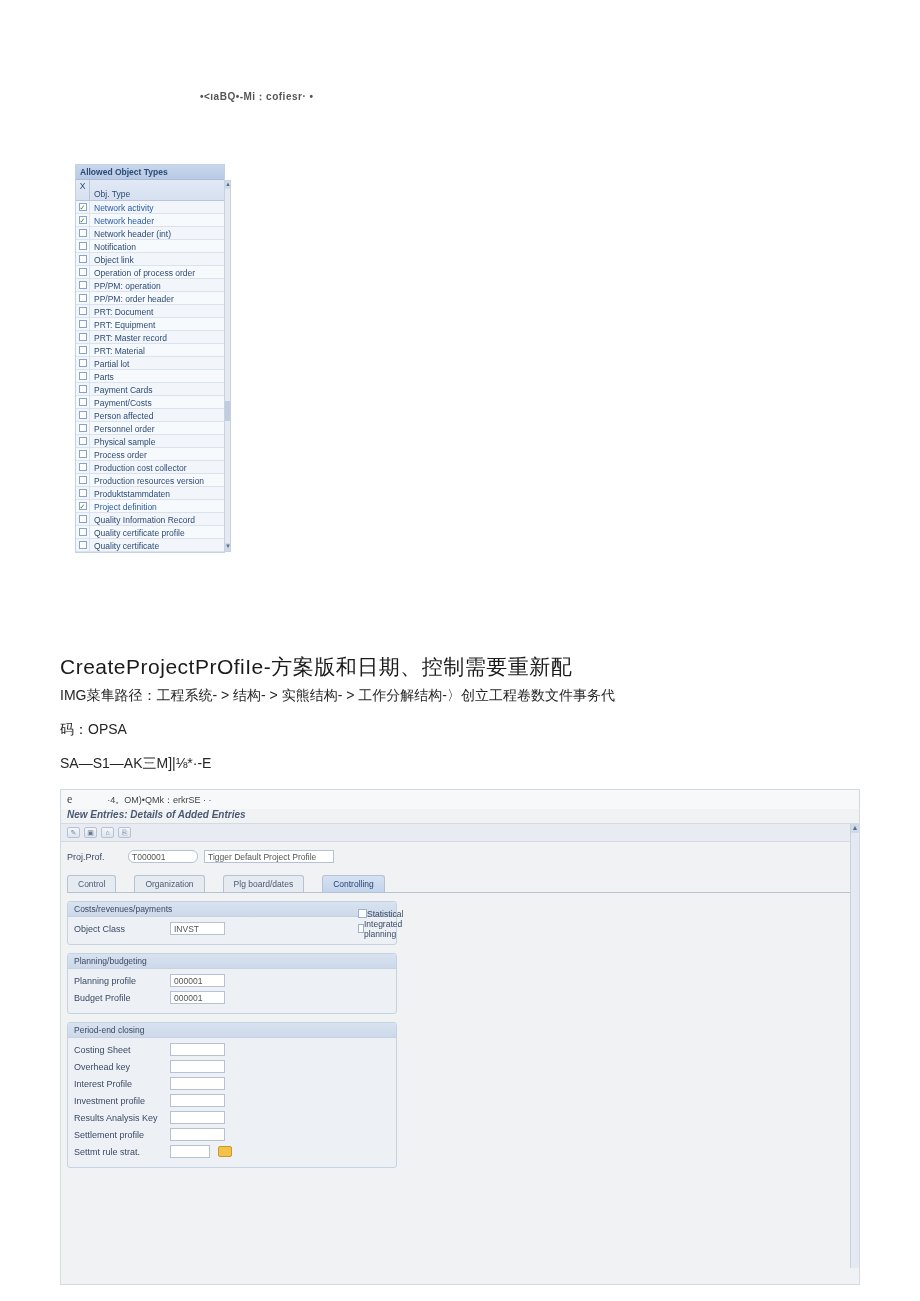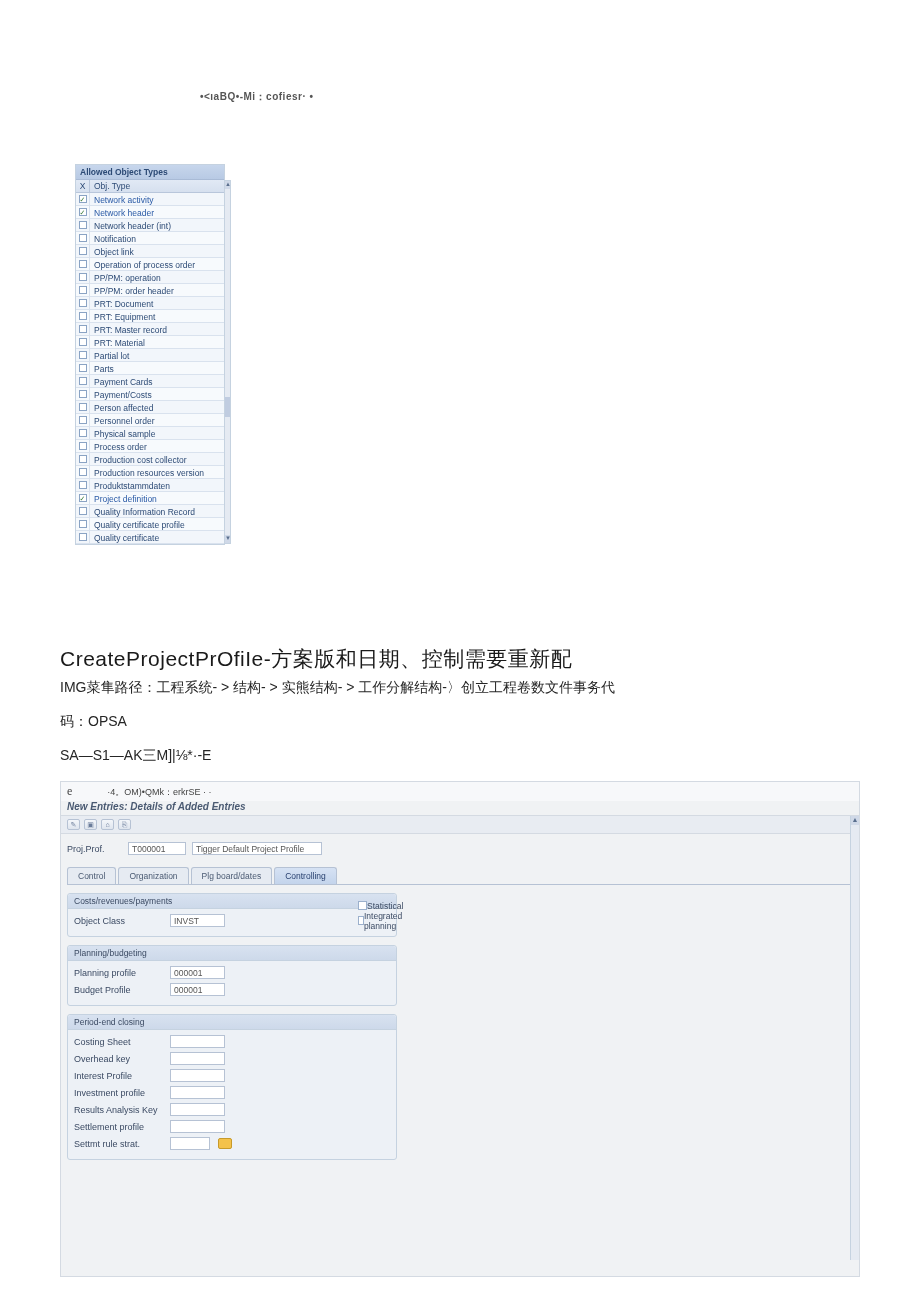--- a/index.html
+++ b/index.html
@@ -45,20 +45,21 @@
     width: 14px;
     text-align: center;
     color: #2c4a75;
     padding: 1px 0;
     border-right: 1px solid #b8c6db;
   }
   .panel1-subheader .col-t {
     flex: 1;
     color: #2c4a75;
     padding: 1px 4px;
+    margin-top: 8px;
   }
   .panel1-row {
     display: flex;
     border-bottom: 1px solid #d9e2ee;
     background: #f7fafd;
     height: 13px;
     align-items: flex-end;
   }
   .panel1-row:nth-child(odd) { background: #f2f6fb; }
   .panel1-row .cbox {
@@ -175,21 +176,21 @@
     background: #fff;
     font-size: 8.5px;
     padding: 0 3px;
     color: #555;
   }
 
   .tabs {
     display: flex;
     margin-top: 10px;
     border-bottom: 1px solid #b6c2d4;
-    gap: 0;
+    gap: 16px;
   }
   .tab {
     padding: 3px 10px;
     background: #e6ebf2;
     border: 1px solid #b6c2d4;
     border-bottom: none;
     border-radius: 3px 3px 0 0;
     margin-right: 2px;
     color: #4a5a72;
     font-size: 8.5px;
@@ -450,21 +451,21 @@
   <div class="panel2-toolbar">
     <span>✎</span>
     <span>▣</span>
     <span>⌂</span>
     <span>⎘</span>
   </div>
 
   <div class="panel2-body">
     <div class="field-row">
       <label>Proj.Prof.</label>
-      <input class="txt" style="width: 58px;" value="T000001">
+      <input class="txt" style="width: 70px; border-radius: 6px;" value="T000001">
       <input class="txt" style="width: 130px;" value="Tigger Default Project Profile">
     </div>
 
     <div class="tabs">
       <div class="tab">Control</div>
       <div class="tab">Organization</div>
       <div class="tab">Plg board/dates</div>
       <div class="tab active">Controlling</div>
     </div>
 

